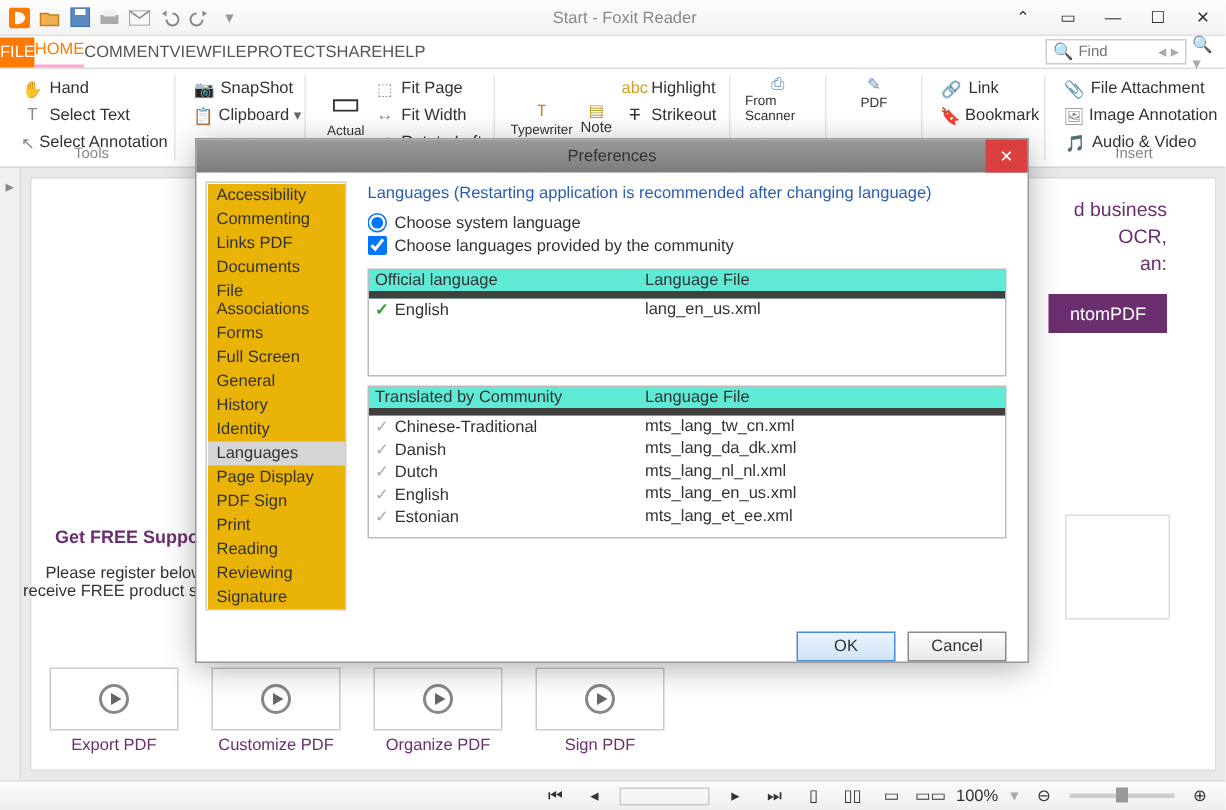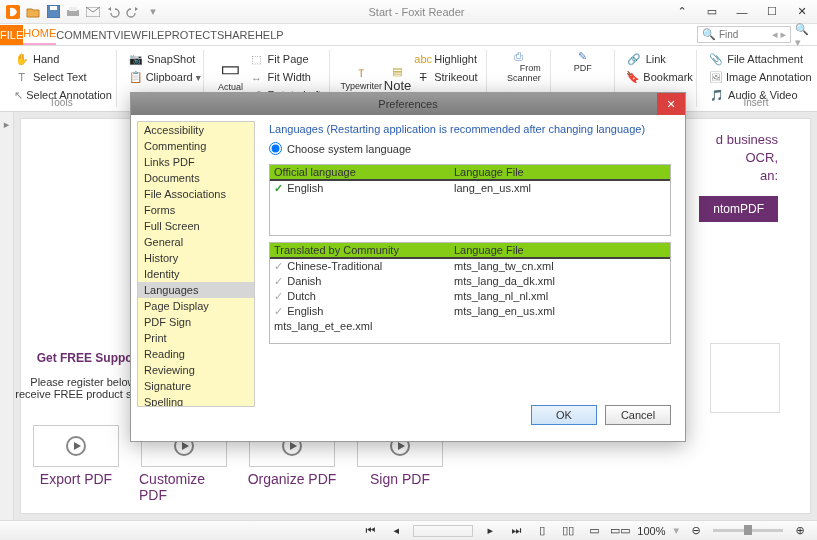--- a/index.html
+++ b/index.html
@@ -28,43 +28,43 @@
 .recent-hdr{background:#6b2e6e;color:#fff;padding:12px 10px;font-weight:600;font-size:13px}
 .recent-open{padding:10px;color:#c77a00;display:flex;align-items:center;gap:6px;cursor:pointer}
 .main{flex:1;padding:12px;position:relative}
 .biz{color:#6b2e6e;font-size:13px;line-height:1.4}
 .dl-btn{display:inline-block;background:#6b2e6e;color:#fff;padding:6px 14px;margin-top:10px;cursor:pointer;font-size:12px}
 .thumbs{position:absolute;bottom:10px;left:10px;right:10px;display:flex;gap:18px}
 .thumb{flex:1;max-width:90px;display:flex;flex-direction:column;align-items:center;gap:4px;cursor:pointer}
 .thumb .tbox{width:86px;height:42px;background:#fff;border:1px solid #ccc;position:relative}
 .thumb .play{width:20px;height:20px;border-radius:50%;background:#fff;border:2px solid #888;position:absolute;top:50%;left:50%;transform:translate(-50%,-50%);display:flex;align-items:center;justify-content:center}
 .thumb .play::after{content:"";border-left:7px solid #666;border-top:4px solid transparent;border-bottom:4px solid transparent;margin-left:2px}
-.thumb .tl{color:#6b2e6e;font-size:14px}
+.thumb .tl{color:#6b2e6e;font-size:11px}
 .support{position:absolute;bottom:120px;left:14px;width:150px;font-size:10px;color:#666;text-align:center}
 .support b{color:#6b2e6e;font-size:12px}
 .modal{position:absolute;top:92px;left:130px;width:556px;height:350px;background:#fff;border:1px solid #999;box-shadow:0 4px 20px rgba(0,0,0,.3)}
 .modal-title{height:22px;background:linear-gradient(#9a9a9a,#7c7c7c);color:#fff;display:flex;align-items:center;justify-content:center;position:relative;font-size:11px}
 .modal-close{position:absolute;right:0;top:0;width:28px;height:22px;background:#d9403e;color:#fff;display:flex;align-items:center;justify-content:center;cursor:pointer}
 .modal-body{display:flex;height:298px}
-.catlist{width:118px;border:1px solid #ccc;margin:6px 0 6px 6px;overflow-y:scroll;background:#fef9c3}
+.catlist{width:94px;border:1px solid #ccc;margin:6px 0 6px 6px;overflow-y:scroll;background:#eab308}
 .catlist .ci{padding:2px 6px;cursor:pointer}
 .catlist .ci.sel{background:#d6d6d6}
 .pref-right{flex:1;padding:8px 14px}
 .lang-hdr{color:#2a5db0;margin-bottom:6px}
 .radio-row,.check-row{display:flex;align-items:center;gap:5px;padding:1px 0;color:#2a5db0}
 .radio-row input,.check-row input{margin:0}
 .tbl{border:1px solid #bcbcbc;margin-top:8px;height:72px;overflow:auto}
 .tbl2{border:1px solid #bcbcbc;margin-top:6px;height:102px;overflow-x:scroll;overflow-y:scroll}
 .trow{display:flex;padding:1px 4px}
-.thdr{border-bottom:2px solid #404040;background:#84cc16}
+.thdr{border-bottom:5px solid #404040;background:#5eead4}
 .tc1{width:180px}
 .tc2{flex:1}
 .chk{color:#3a9a3a;font-weight:bold;margin-right:4px}
 .gchk{color:#aaa;margin-right:4px}
-.modal-btns{position:absolute;bottom:16px;right:14px;display:flex;gap:8px}
+.modal-btns{position:absolute;bottom:0;right:14px;display:flex;gap:8px}
 .modal-btns button{width:66px;height:20px;border:1px solid #8a8a8a;background:linear-gradient(#fefefe,#e8e8e8);cursor:pointer}
 .modal-btns button.ok{border:1px solid #4a8ad0;background:linear-gradient(#eaf3fc,#cfe4f8)}
 .status{position:absolute;bottom:0;left:0;right:0;height:20px;background:linear-gradient(#fcfcfc,#eee);border-top:1px solid #ddd;display:flex;align-items:center;justify-content:flex-end;padding:0 8px;gap:8px;color:#888}
 .status .sbtn{width:18px;height:14px;display:flex;align-items:center;justify-content:center;cursor:pointer}
 .zoom-slider{width:70px;height:3px;background:#ccc;position:relative}
 .zoom-slider::after{content:"";width:8px;height:10px;background:#999;position:absolute;left:50%;top:-4px;transform:translateX(-50%)}
 svg{pointer-events:none}
 </style>
 </head>
 <body>
@@ -187,40 +187,40 @@
     </div>
     <div class="label">View</div>
   </div>
   <div class="rgroup" style="flex-direction:row">
     <div class="rbig">
         <span style="color:#c08020">Ｔ</span>
         <span style="font-size:9px">Typewriter</span>
       </div>
     <div class="rbig">
         <span style="color:#c0a030">▤</span>
-        <span style="font-size:13px">Note</span>
+        <span style="font-size:10px">Note</span>
       </div>
     <div>
       <div class="rbtn">
           <span class="ricon" style="color:#d0a020">abc</span>
           <span>Highlight</span>
         </div>
       <div class="rbtn">
           <span class="ricon">
             <s>T</s>
           </span>
           <span>Strikeout</span>
         </div>
     </div>
     <div class="label">Comment</div>
   </div>
   <div class="rgroup">
     <div class="rbig">
         <span style="color:#5a8ac0">⎙</span>
-        <span style="font-size:9px;text-align:right">From Scanner</span>
+        <span style="font-size:9px;text-align:left">From Scanner</span>
       </div>
     <div class="label">Create</div>
   </div>
   <div class="rgroup">
     <div class="rbig">
         <span style="color:#5a8ac0">✎</span>
         <span style="font-size:9px">PDF</span>
       </div>
     <div class="label">Protect</div>
   </div>
@@ -324,20 +324,24 @@
         <div class="ci">Reviewing</div>
         <div class="ci">Signature</div>
         <div class="ci">Spelling</div>
       </div>
     <div class="pref-right">
       <div class="lang-hdr">Languages (Restarting application is recommended after changing language)</div>
       <label class="radio-row">
           <input type="radio" name="lang" checked="" style="">
           <span>Choose system language</span>
         </label>
+      <label class="check-row">
+          <input type="checkbox" checked="" style="">
+          <span>Choose languages provided by the community</span>
+        </label>
       <div class="tbl">
         <div class="trow thdr">
             <div class="tc1">Official language</div>
             <div class="tc2">Language File</div>
           </div>
         <div id="official-rows">
             <div class="trow">
               <div class="tc1"><span class="chk">✓</span>English</div>
               <div class="tc2">lang_en_us.xml</div>
             </div>
@@ -359,20 +363,21 @@
             </div>
             <div class="trow">
               <div class="tc1"><span class="gchk">✓</span>Dutch</div>
               <div class="tc2">mts_lang_nl_nl.xml</div>
             </div>
             <div class="trow">
               <div class="tc1"><span class="gchk">✓</span>English</div>
               <div class="tc2">mts_lang_en_us.xml</div>
             </div>
             <div class="trow">
+              <div class="tc1"><span class="gchk">✓</span>Estonian</div>
               <div class="tc2">mts_lang_et_ee.xml</div>
             </div>
           </div>
       </div>
     </div>
   </div>
   <div class="modal-btns">
     <button class="ok">OK</button>
     <button>Cancel</button>
   </div>

